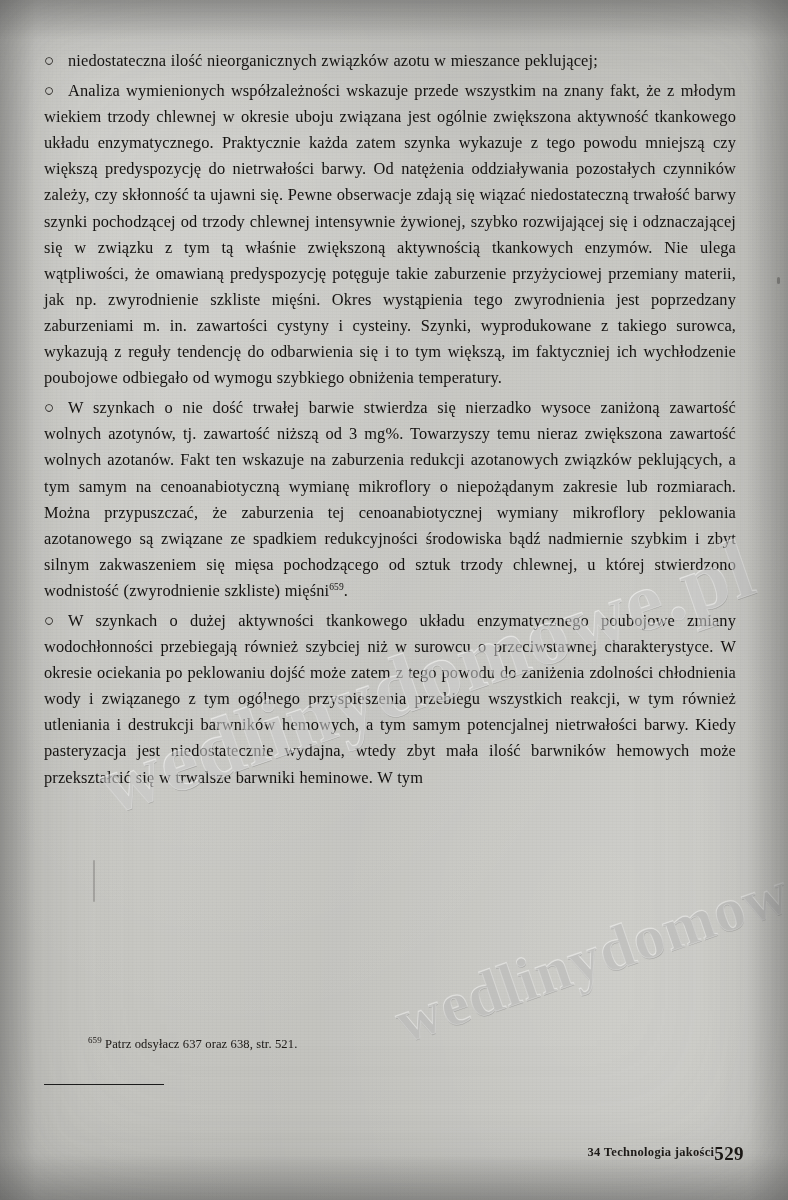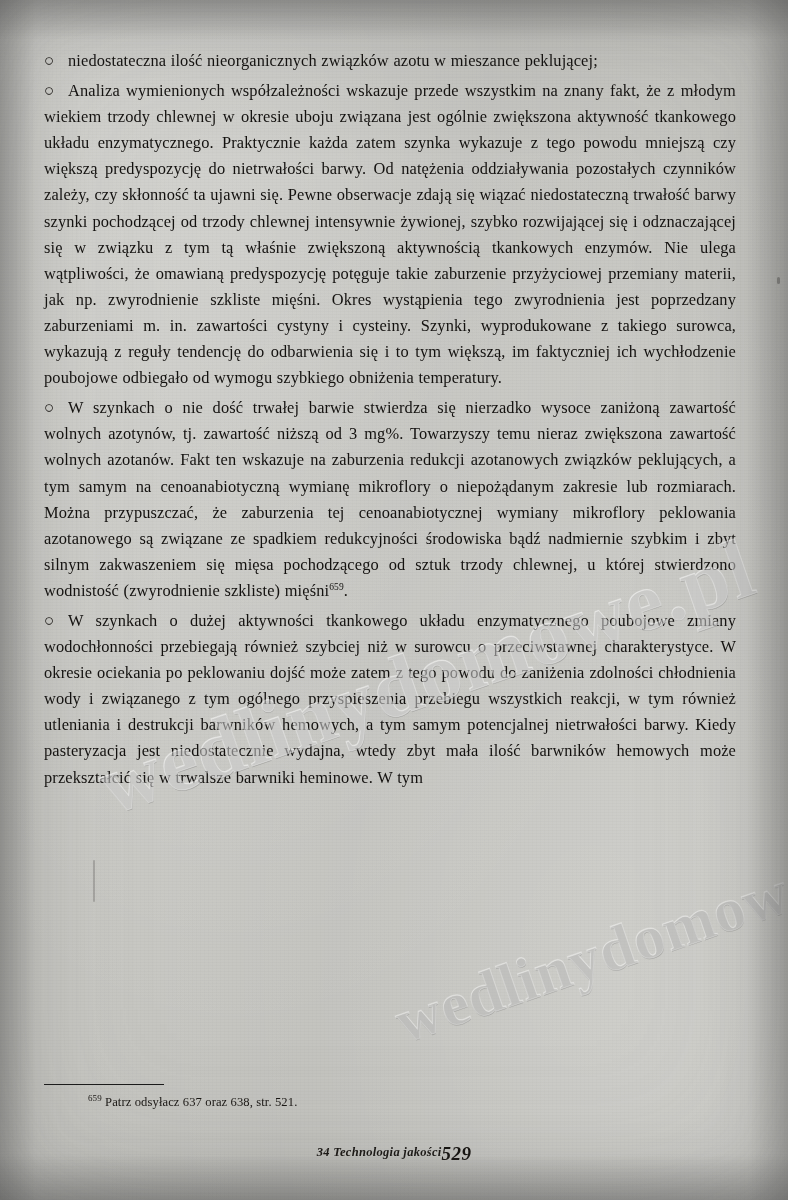--- a/index.html
+++ b/index.html
@@ -76,39 +76,38 @@
     position: absolute;
     left: 44px;
     top: 1084px;
     width: 120px;
     height: 0;
     border-top: 1.3px solid #1a1a1a;
   }
   .footnote {
     position: absolute;
     left: 88px;
-    top: 1094px;
+    top: 1036px;
     width: 620px;
     font-size: 12.6px;
     line-height: 17px;
     color: #1a1714;
     letter-spacing: 0.1px;
   }
   .footnote sup {
     font-size: 9px;
   }
   .footer {
     position: absolute;
     left: 44px;
     top: 1139px;
     width: 700px;
     display: flex;
     align-items: baseline;
-    justify-content: center;
-    font-style: italic;
+    justify-content: flex-end;
   }
   .footer-left {
     font-family: "Liberation Serif", serif;
     font-size: 12.5px;
     font-weight: bold;
     letter-spacing: 0.3px;
     color: #1a1714;
   }
   .footer-right {
     font-family: "Liberation Serif", serif;

